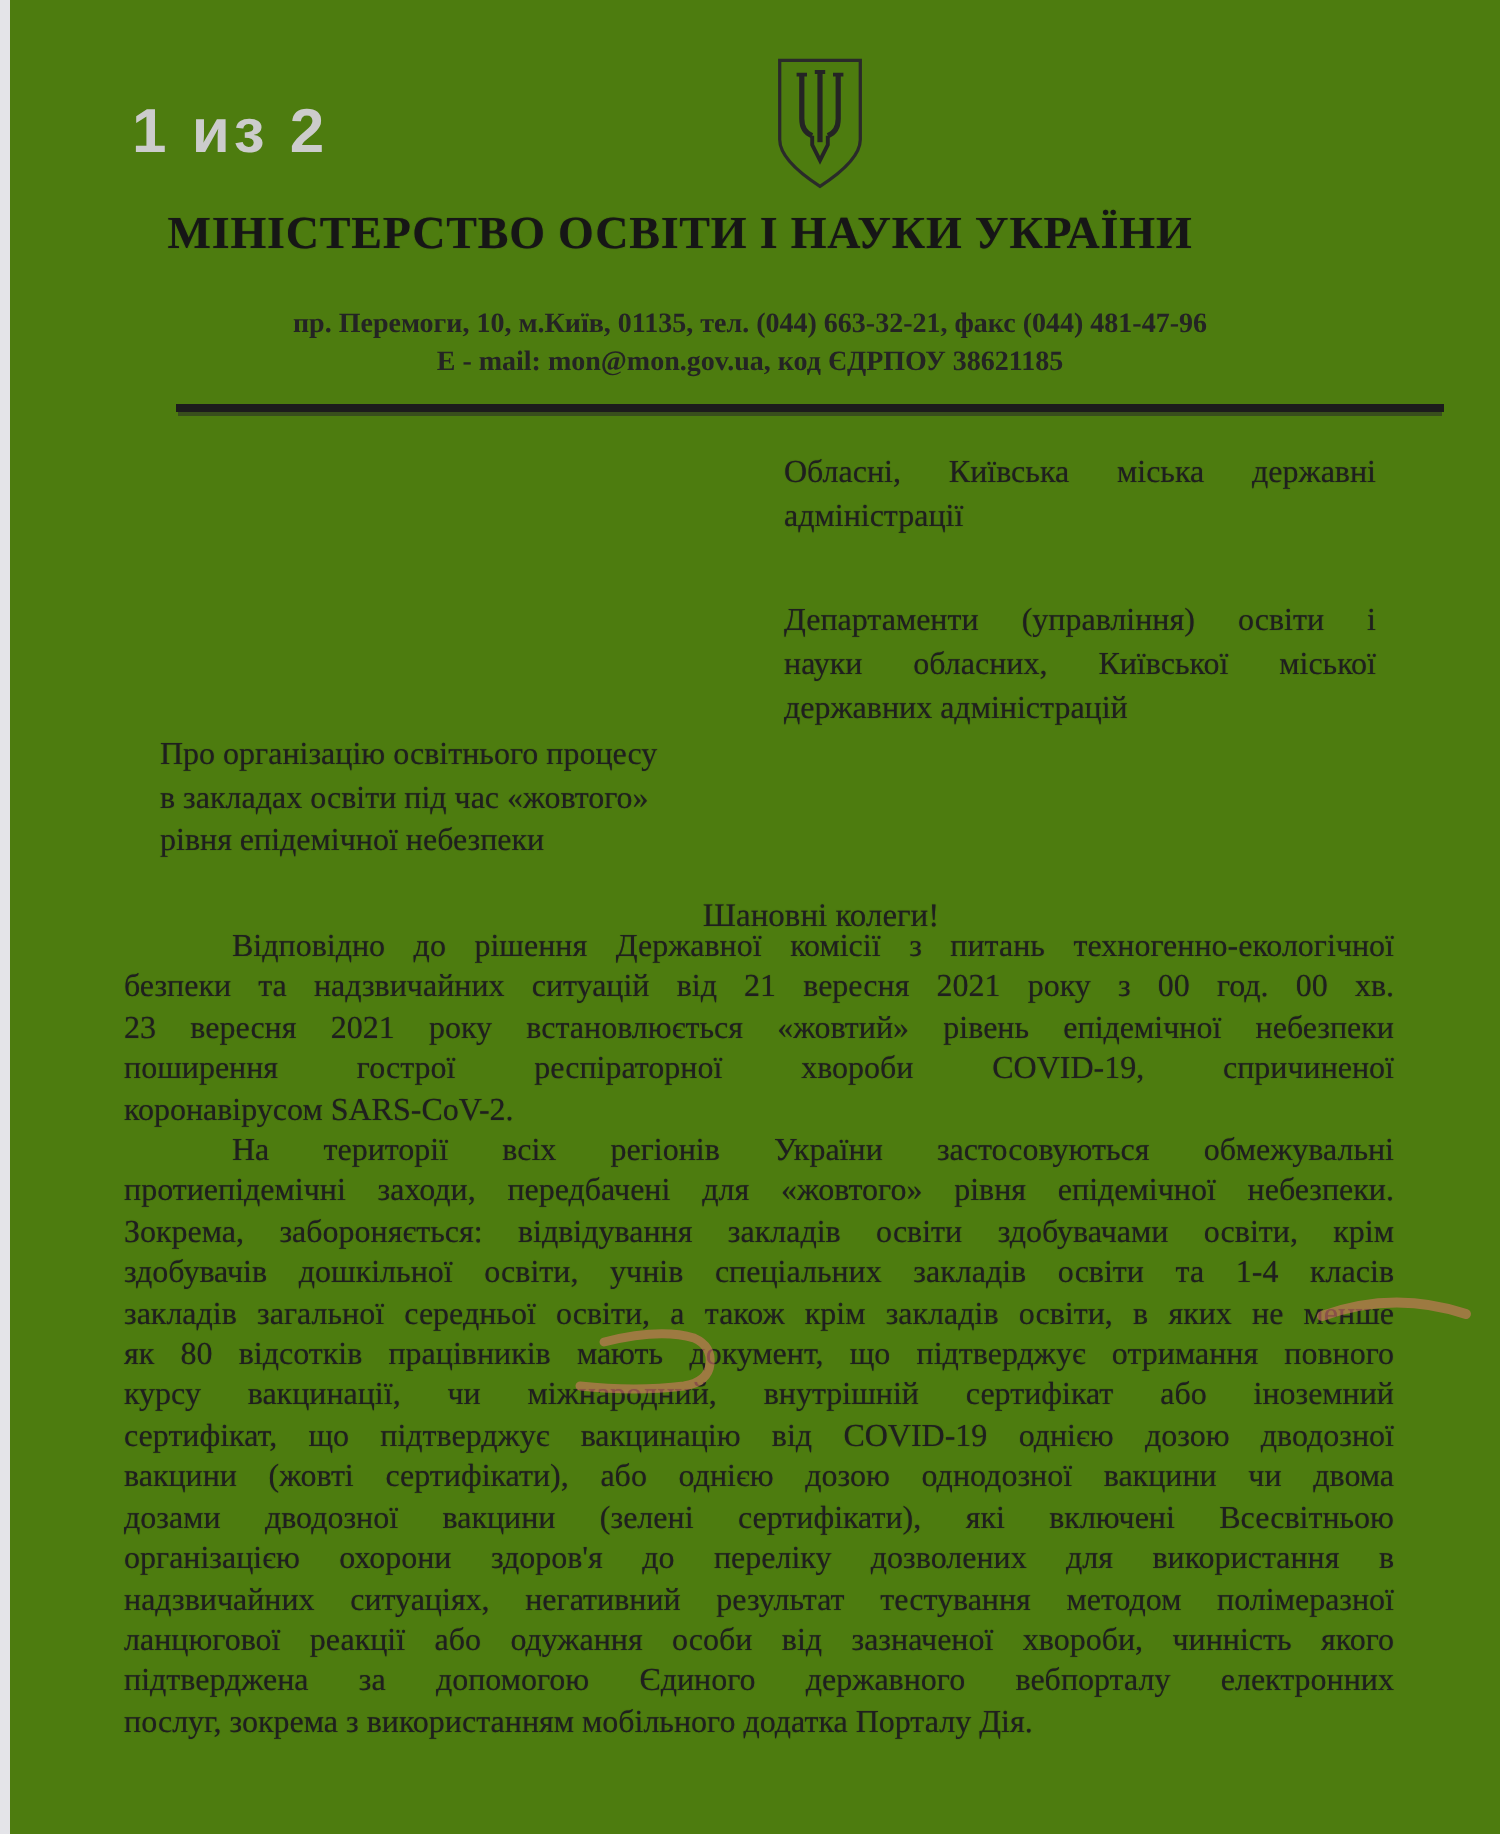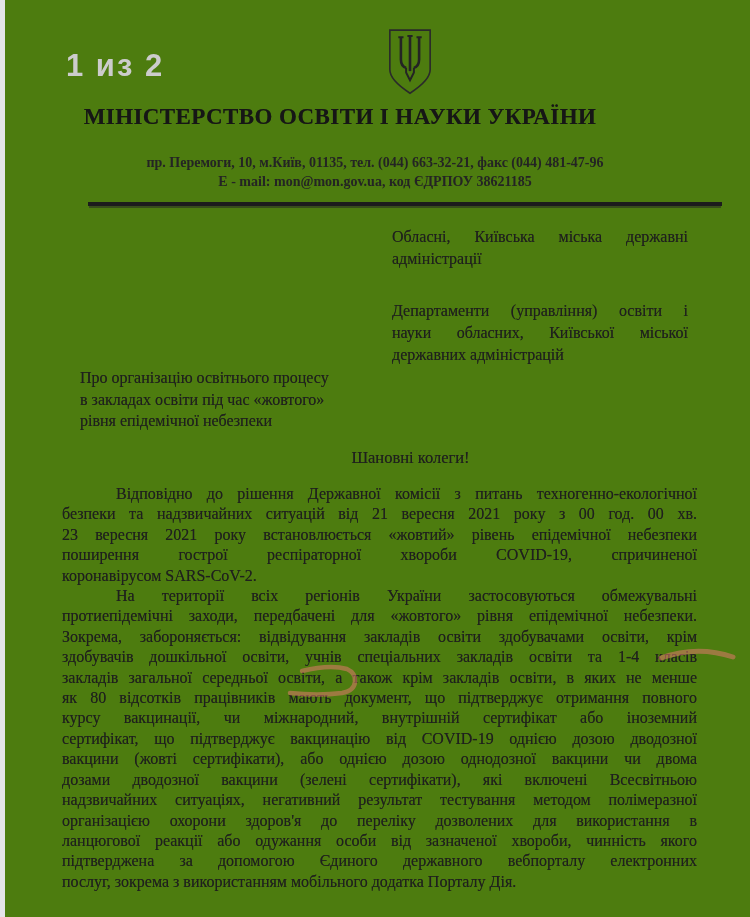--- a/index.html
+++ b/index.html
@@ -26,21 +26,21 @@
     position:absolute; left:88px; top:202px; width:634px; height:4px;
     background:#1c1c1c; box-shadow:0 3px 0 -1px rgba(40,40,40,0.55);
   }
   .recipients { position:absolute; left:392px; top:226px; width:296px; font-size:16px; line-height:22px; }
   .recipient-block + .recipient-block { margin-top:30px; }
   .subject { position:absolute; left:80px; top:367px; width:300px; font-size:16px; line-height:21.5px; }
   .salutation {
     position:absolute; left:62px; top:448px; width:635px; box-sizing:border-box;
     padding-left:62px; text-align:center; font-size:16.5px;
   }
-  .body-text { position:absolute; left:62px; top:484px; width:635px; font-size:16px; line-height:20.4px; }
+  .body-text { position:absolute; left:62px; top:464px; width:635px; font-size:16px; line-height:20.4px; }
   .just .tline { text-align:justify; text-align-last:justify; }
   .just .tline:last-child { text-align-last:left; }
   .indent-first .tline:first-child { text-indent:54px; }
   .tline { white-space:normal; }
   .annot-overlay { position:absolute; left:0; top:0; pointer-events:none; }
   .scan-text { text-shadow:0 0 0.5px rgba(20,20,20,0.55); }
 </style>
 </head>
 <body>
 
@@ -106,22 +106,22 @@
         <div class="tline scan-text">На території всіх регіонів України застосовуються обмежувальні</div>
         <div class="tline scan-text">протиепідемічні заходи, передбачені для «жовтого» рівня епідемічної небезпеки.</div>
         <div class="tline scan-text">Зокрема, забороняється: відвідування закладів освіти здобувачами освіти, крім</div>
         <div class="tline scan-text">здобувачів дошкільної освіти, учнів спеціальних закладів освіти та 1-4 класів</div>
         <div class="tline scan-text">закладів загальної середньої освіти, а також крім закладів освіти, в яких не менше</div>
         <div class="tline scan-text">як 80 відсотків працівників мають документ, що підтверджує отримання повного</div>
         <div class="tline scan-text">курсу вакцинації, чи міжнародний, внутрішній сертифікат або іноземний</div>
         <div class="tline scan-text">сертифікат, що підтверджує вакцинацію від COVID-19 однією дозою дводозної</div>
         <div class="tline scan-text">вакцини (жовті сертифікати), або однією дозою однодозної вакцини чи двома</div>
         <div class="tline scan-text">дозами дводозної вакцини (зелені сертифікати), які включені Всесвітньою</div>
+        <div class="tline scan-text">організацією охорони здоров'я до переліку дозволених для використання в</div>
         <div class="tline scan-text">надзвичайних ситуаціях, негативний результат тестування методом полімеразної</div>
-        <div class="tline scan-text">організацією охорони здоров'я до переліку дозволених для використання в</div>
         <div class="tline scan-text">ланцюгової реакції або одужання особи від зазначеної хвороби, чинність якого</div>
         <div class="tline scan-text">підтверджена за допомогою Єдиного державного вебпорталу електронних</div>
         <div class="tline scan-text">послуг, зокрема з використанням мобільного додатка Порталу Дія.</div>
       </div>
   </div>
 
   <svg class="annot-overlay" width="750" height="917">
     <path class="pen" d="M661,658 Q697,645 733,657" fill="none" stroke="#e0796c" stroke-width="5" stroke-linecap="round" opacity="0.55"></path>
     <path class="pen" d="M302,671 Q330,664 347,669 Q356,673 355,682 Q354,691 342,693 Q318,696 290,693" fill="none" stroke="#e0796c" stroke-width="4.5" stroke-linecap="round" opacity="0.55"></path>
   </svg>

